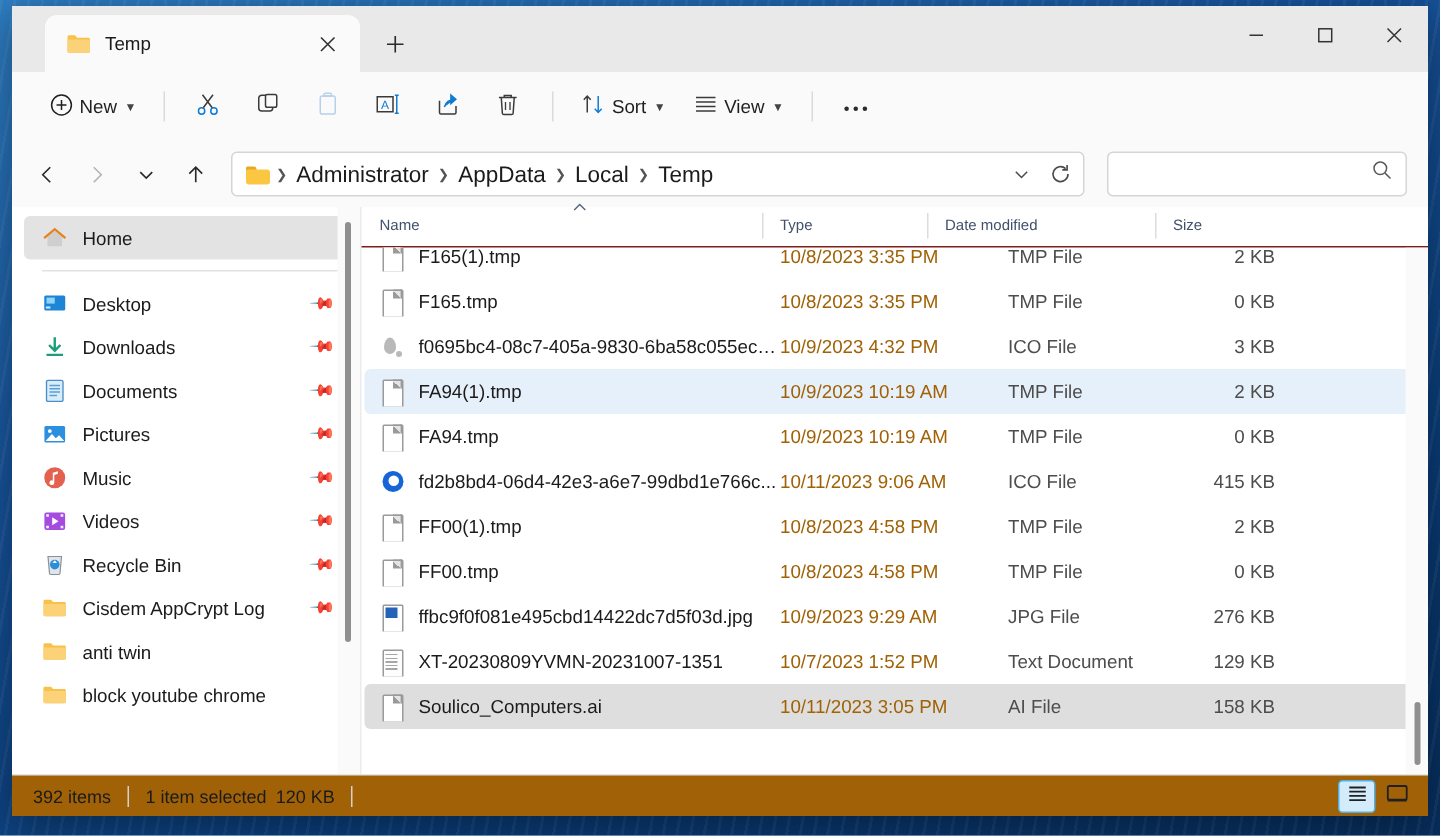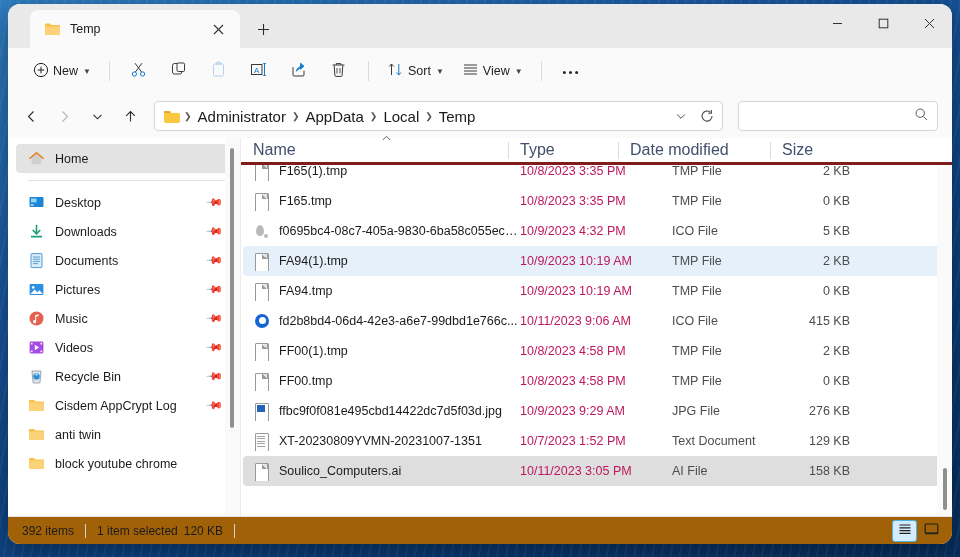--- a/index.html
+++ b/index.html
@@ -19,21 +19,21 @@
       repeating-linear-gradient(100deg, rgba(255,255,255,.05) 0 2px, rgba(0,0,0,0) 2px 9px),
       linear-gradient(160deg, #2e7fc4 0%, #17539b 35%, #0a3d79 70%, #072e5d 100%);
   }
 
   
   .window {
     position: absolute;
     left: 8px; top: 4px;
     width: 944px; height: 540px;
     background: #fff;
-    border-radius: 12px;
+    border-radius: 0;
     box-shadow: 0 6px 26px rgba(0,0,0,.40);
     overflow: hidden;
     display: flex; flex-direction: column;
   }
 
   
   .titlebar {
     height: 44px; min-height: 44px;
     background: #e9e9e9;
     display: flex; align-items: flex-end;
@@ -190,24 +190,24 @@
 
   
   .filepane {
     flex: 1; background: #fff;
     display: flex; flex-direction: column;
     min-width: 0; position: relative;
     border-left: 1px solid #ececec;
   }
   .col-head {
     height: 27px; min-height: 27px;
-    display: flex; align-items: center;
-    font-size: 16px; color: #42506b;
+    display: flex; align-items: flex-end;
+    font-size: 10px; color: #42506b;
     position: relative;
-    border-bottom: 3px solid #7f1d1d;
+    border-bottom: 1px solid #7f1d1d;
   }
   .ch {
     height: 27px; display: flex; align-items: center;
     padding-left: 12px; position: relative; flex: none;
   }
   .ch + .ch:before {
     content: ""; position: absolute; left: 0; top: 5px; bottom: 5px;
     width: 1px; background: #dcdcdc;
   }
   .ch-name { width: 267px; }
@@ -232,21 +232,21 @@
     position: relative;
   }
   .row.selected { background: #e6f0fa; }
   .row.focus { background: #dedede; align-items: center; }
   .cell { flex: none; overflow: hidden; white-space: nowrap; }
   .c-name {
     width: 277px; display: flex; align-items: center; gap: 9px;
     padding-left: 10px;
   }
   .c-name .txt { overflow: hidden; text-overflow: ellipsis; white-space: nowrap; }
-  .c-date { width: 152px; color: #be185d; }
+  .c-date { width: 152px; color: #a16207; }
   .c-type { width: 110px; color: #4d4d4d; }
   .c-size { width: 78px; color: #4d4d4d; text-align: right; padding-right: 10px; }
 
   
   .fi { width: 17px; height: 19px; flex: none; position: relative; }
   .fi-doc:before {
     content:""; position:absolute; left:2px; top:1px;
     width:12px; height:17px;
     background:#fff; border:1px solid #9a9a9a; border-radius:1px;
   }
@@ -708,21 +708,21 @@
             <div class="cell c-size">0 KB</div>
           </div>
 
           <div class="row">
             <div class="cell c-name">
               <span class="fi fi-ico1"></span>
               <span class="txt">f0695bc4-08c7-405a-9830-6ba58c055ec1....</span>
             </div>
             <div class="cell c-date">10/9/2023 4:32 PM</div>
             <div class="cell c-type">ICO File</div>
-            <div class="cell c-size">5 KB</div>
+            <div class="cell c-size">3 KB</div>
           </div>
 
           <div class="row selected">
             <div class="cell c-name">
               <span class="fi fi-doc"></span>
               <span class="txt">FA94(1).tmp</span>
             </div>
             <div class="cell c-date">10/9/2023 10:19 AM</div>
             <div class="cell c-type">TMP File</div>
             <div class="cell c-size">2 KB</div>

